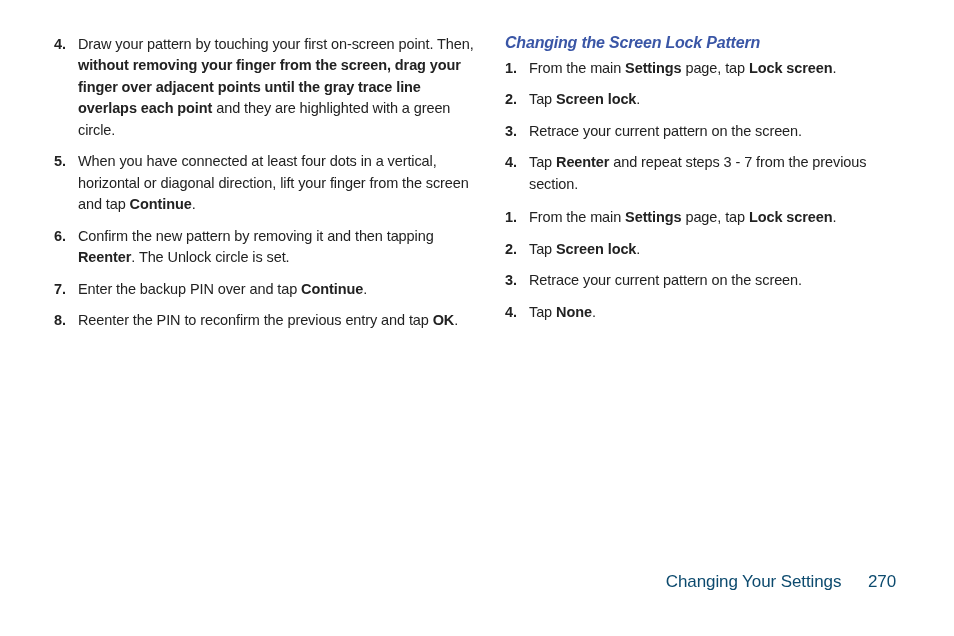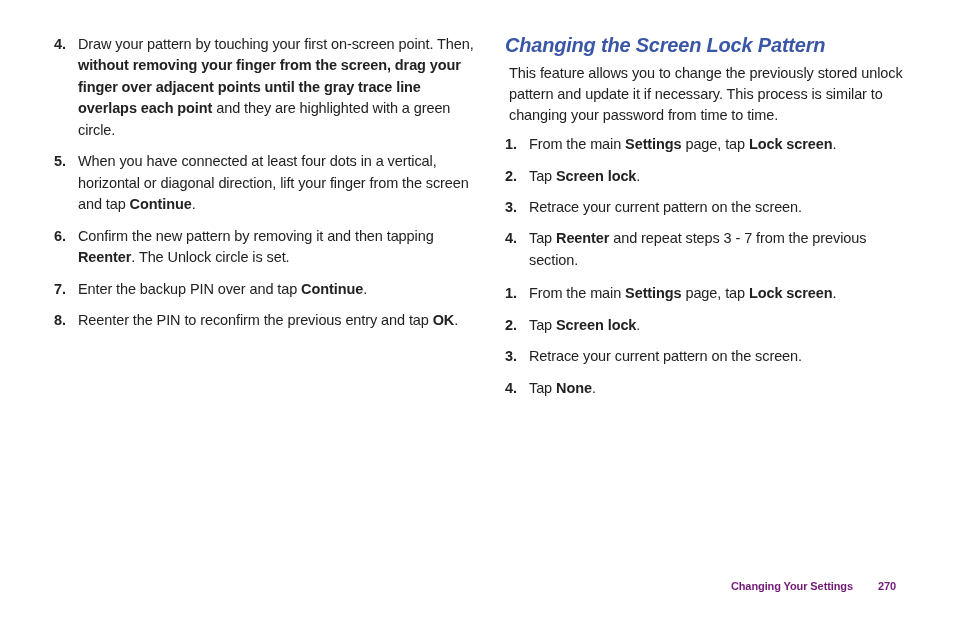--- a/index.html
+++ b/index.html
@@ -48,39 +48,38 @@
       font-weight: 700;
       font-size: 14.5px;
     }
     .b {
       font-weight: 700;
     }
     h3.subhead {
       font-weight: 700;
       font-style: italic;
       color: #3a56a6;
-      font-size: 20px;
+      font-size: 16px;
       margin-bottom: 6px;
       letter-spacing: -0.2px;
     }
     .intro {
       line-height: 1.45;
       margin-bottom: 8px;
       padding-left: 4px;
     }
     .right-block {
       margin-bottom: 12px;
     }
     .footer {
       position: absolute;
       right: 58px;
       bottom: 44px;
-      font-size: 11px;
-      color: #701a75;
-      font-weight: bold;
+      font-size: 17px;
+      color: #0c4a6e;
     }
     .footer .pagenum {
       margin-left: 22px;
     }
   </style>
 </head>
 <body>
 
 <div class="page">
   <div class="column col-left">
@@ -88,21 +87,20 @@
         <li><span class="marker">4.</span><span>Draw your pattern by touching your first on-screen point. Then, </span><span class="b">without removing your finger from the screen, drag your finger over adjacent points until the gray trace line overlaps each point</span><span> and they are highlighted with a green circle.</span></li>
         <li><span class="marker">5.</span><span>When you have connected at least four dots in a vertical, horizontal or diagonal direction, lift your finger from the screen and tap </span><span class="b">Continue</span><span>.</span></li>
         <li><span class="marker">6.</span><span>Confirm the new pattern by removing it and then tapping </span><span class="b">Reenter</span><span>. The Unlock circle is set.</span></li>
         <li><span class="marker">7.</span><span>Enter the backup PIN over and tap </span><span class="b">Continue</span><span>.</span></li>
         <li><span class="marker">8.</span><span>Reenter the PIN to reconfirm the previous entry and tap </span><span class="b">OK</span><span>.</span></li>
       </ol>
   </div>
   <div class="column col-right">
     <div class="right-block">
       <h3 class="subhead">Changing the Screen Lock Pattern</h3>
-      <p class="intro">This feature allows you to change the previously stored unlock pattern and update it if necessary. This process is similar to changing your password from time to time.</p>
       <ol class="numlist" id="sec1-list">
           <li><span class="marker">1.</span><span>From the main </span><span class="b">Settings</span><span> page, tap </span><span class="b">Lock screen</span><span>.</span></li>
           <li><span class="marker">2.</span><span>Tap </span><span class="b">Screen lock</span><span>.</span></li>
           <li><span class="marker">3.</span><span>Retrace your current pattern on the screen.</span></li>
           <li><span class="marker">4.</span><span>Tap </span><span class="b">Reenter</span><span> and repeat steps 3 - 7 from the previous section.</span></li>
         </ol>
     </div>
     <div class="right-block">
       <ol class="numlist" id="sec2-list">
           <li><span class="marker">1.</span><span>From the main </span><span class="b">Settings</span><span> page, tap </span><span class="b">Lock screen</span><span>.</span></li>

